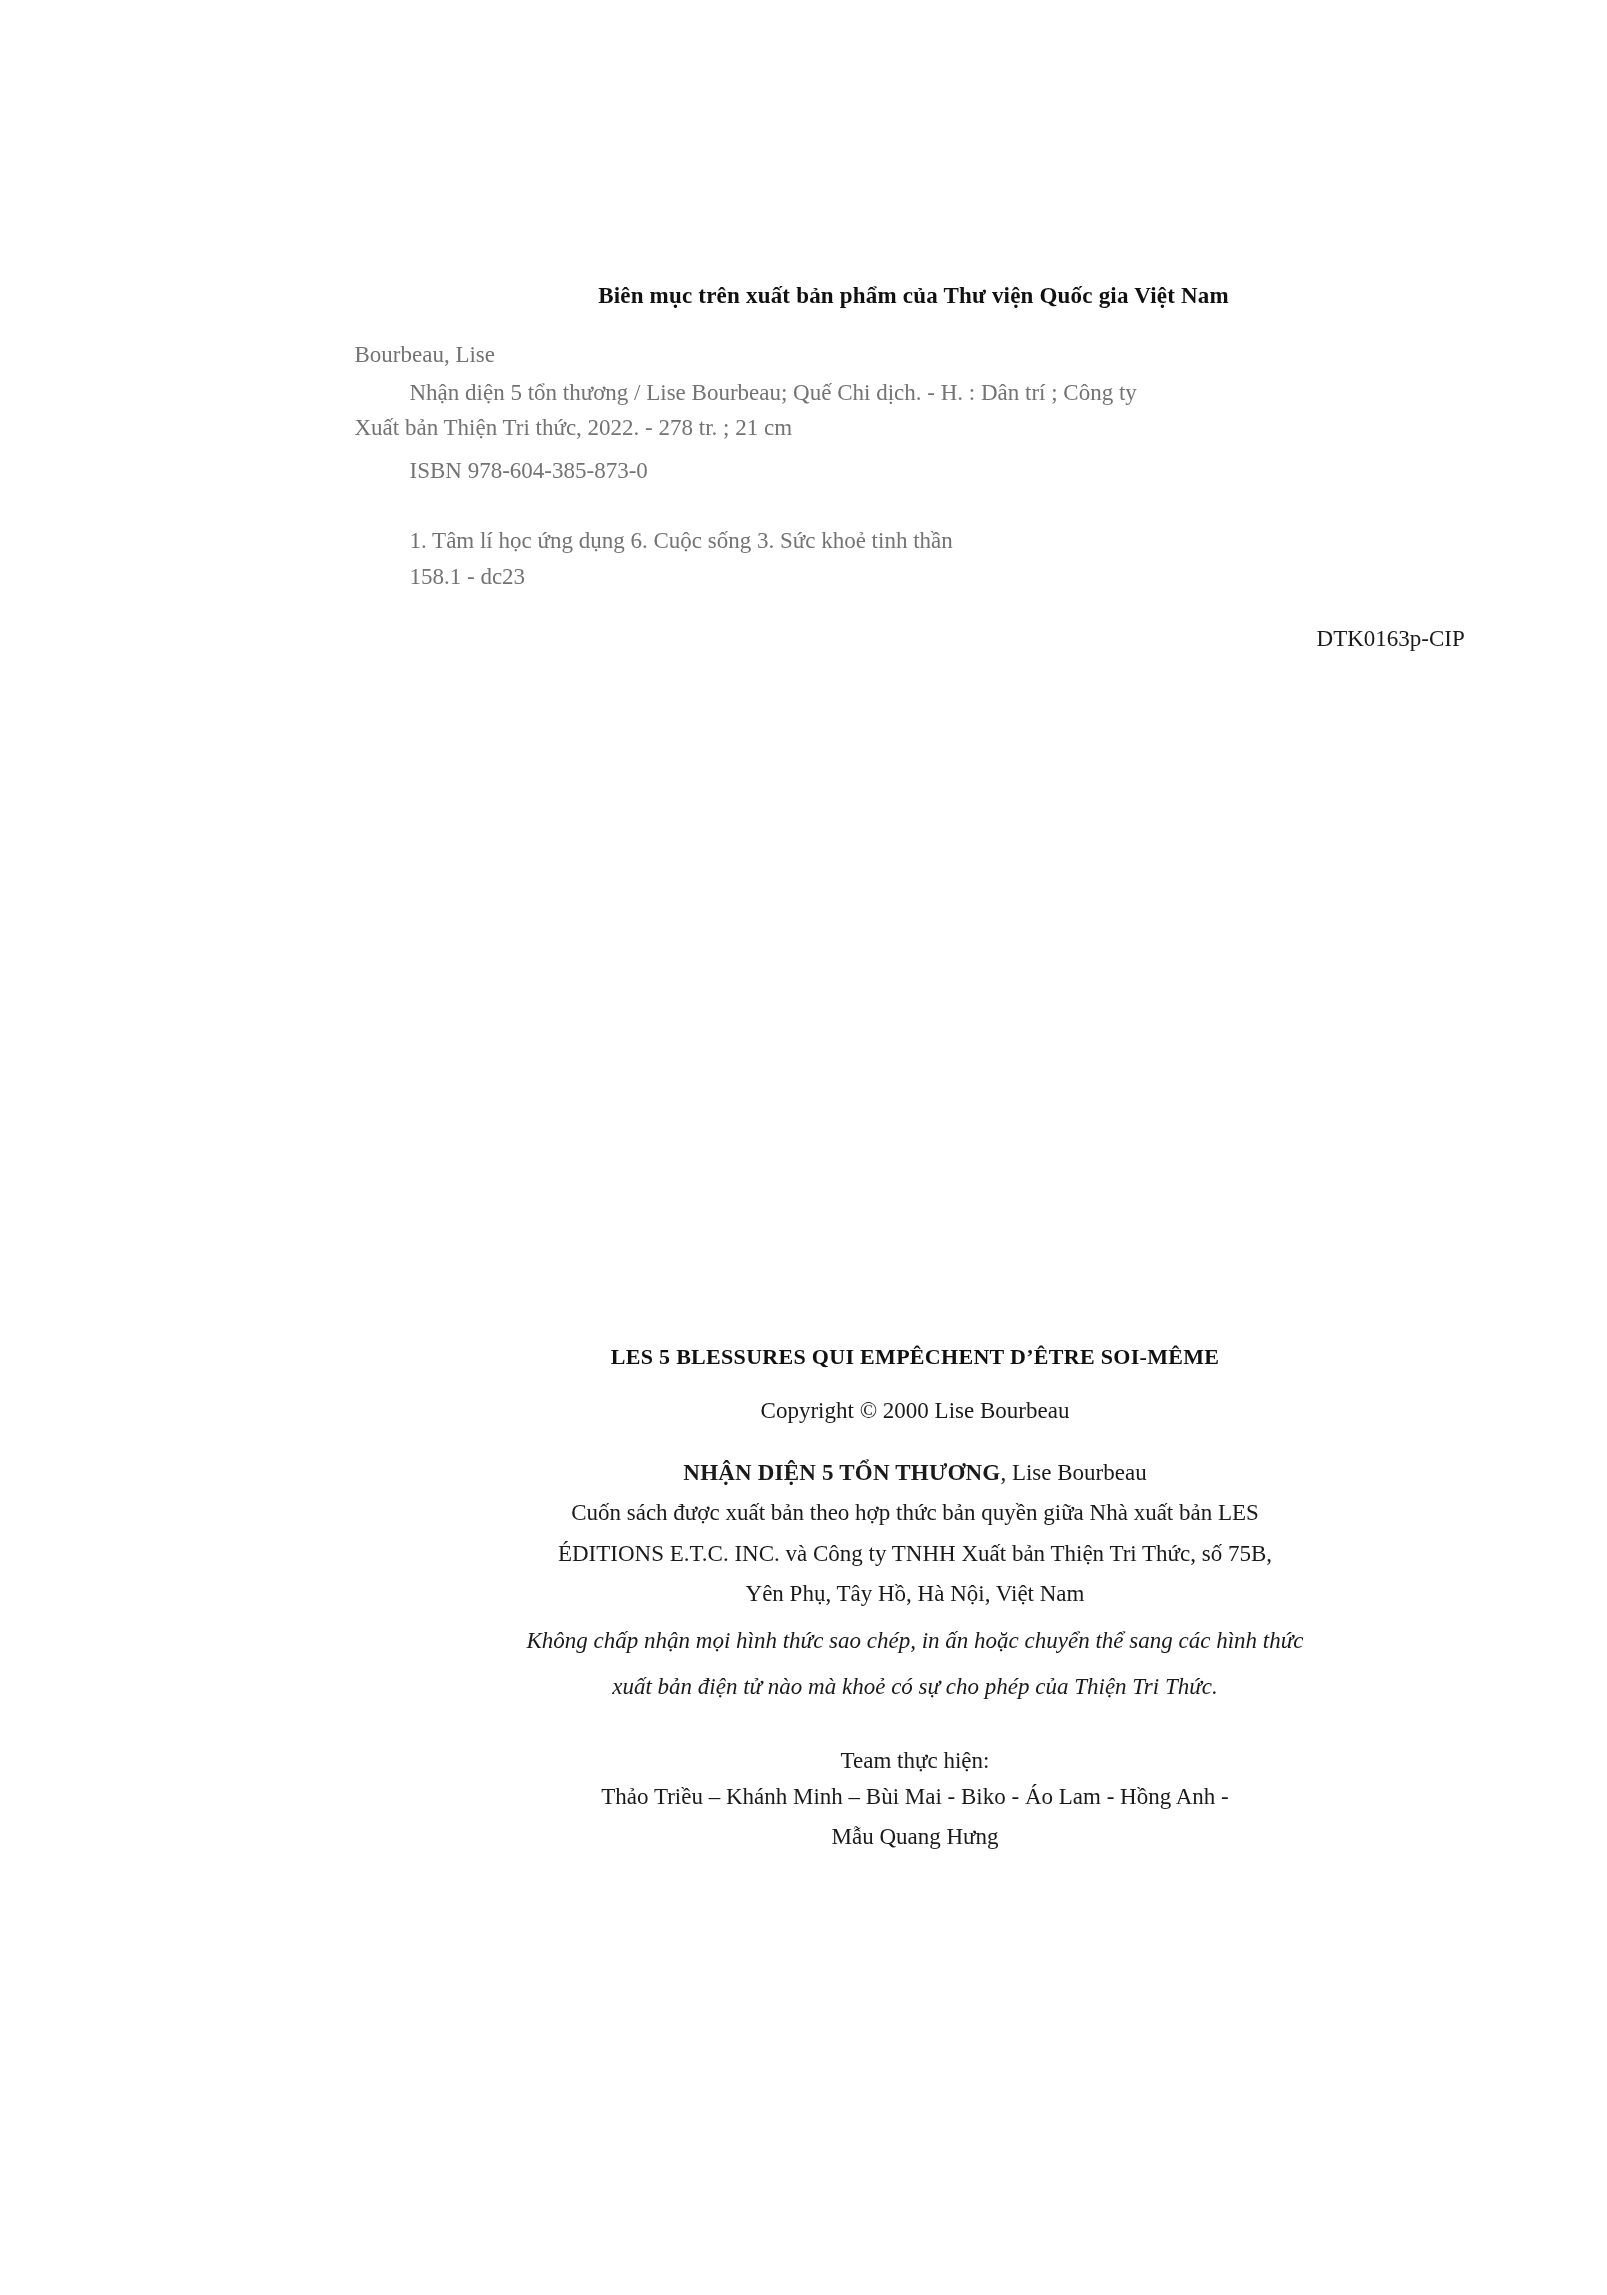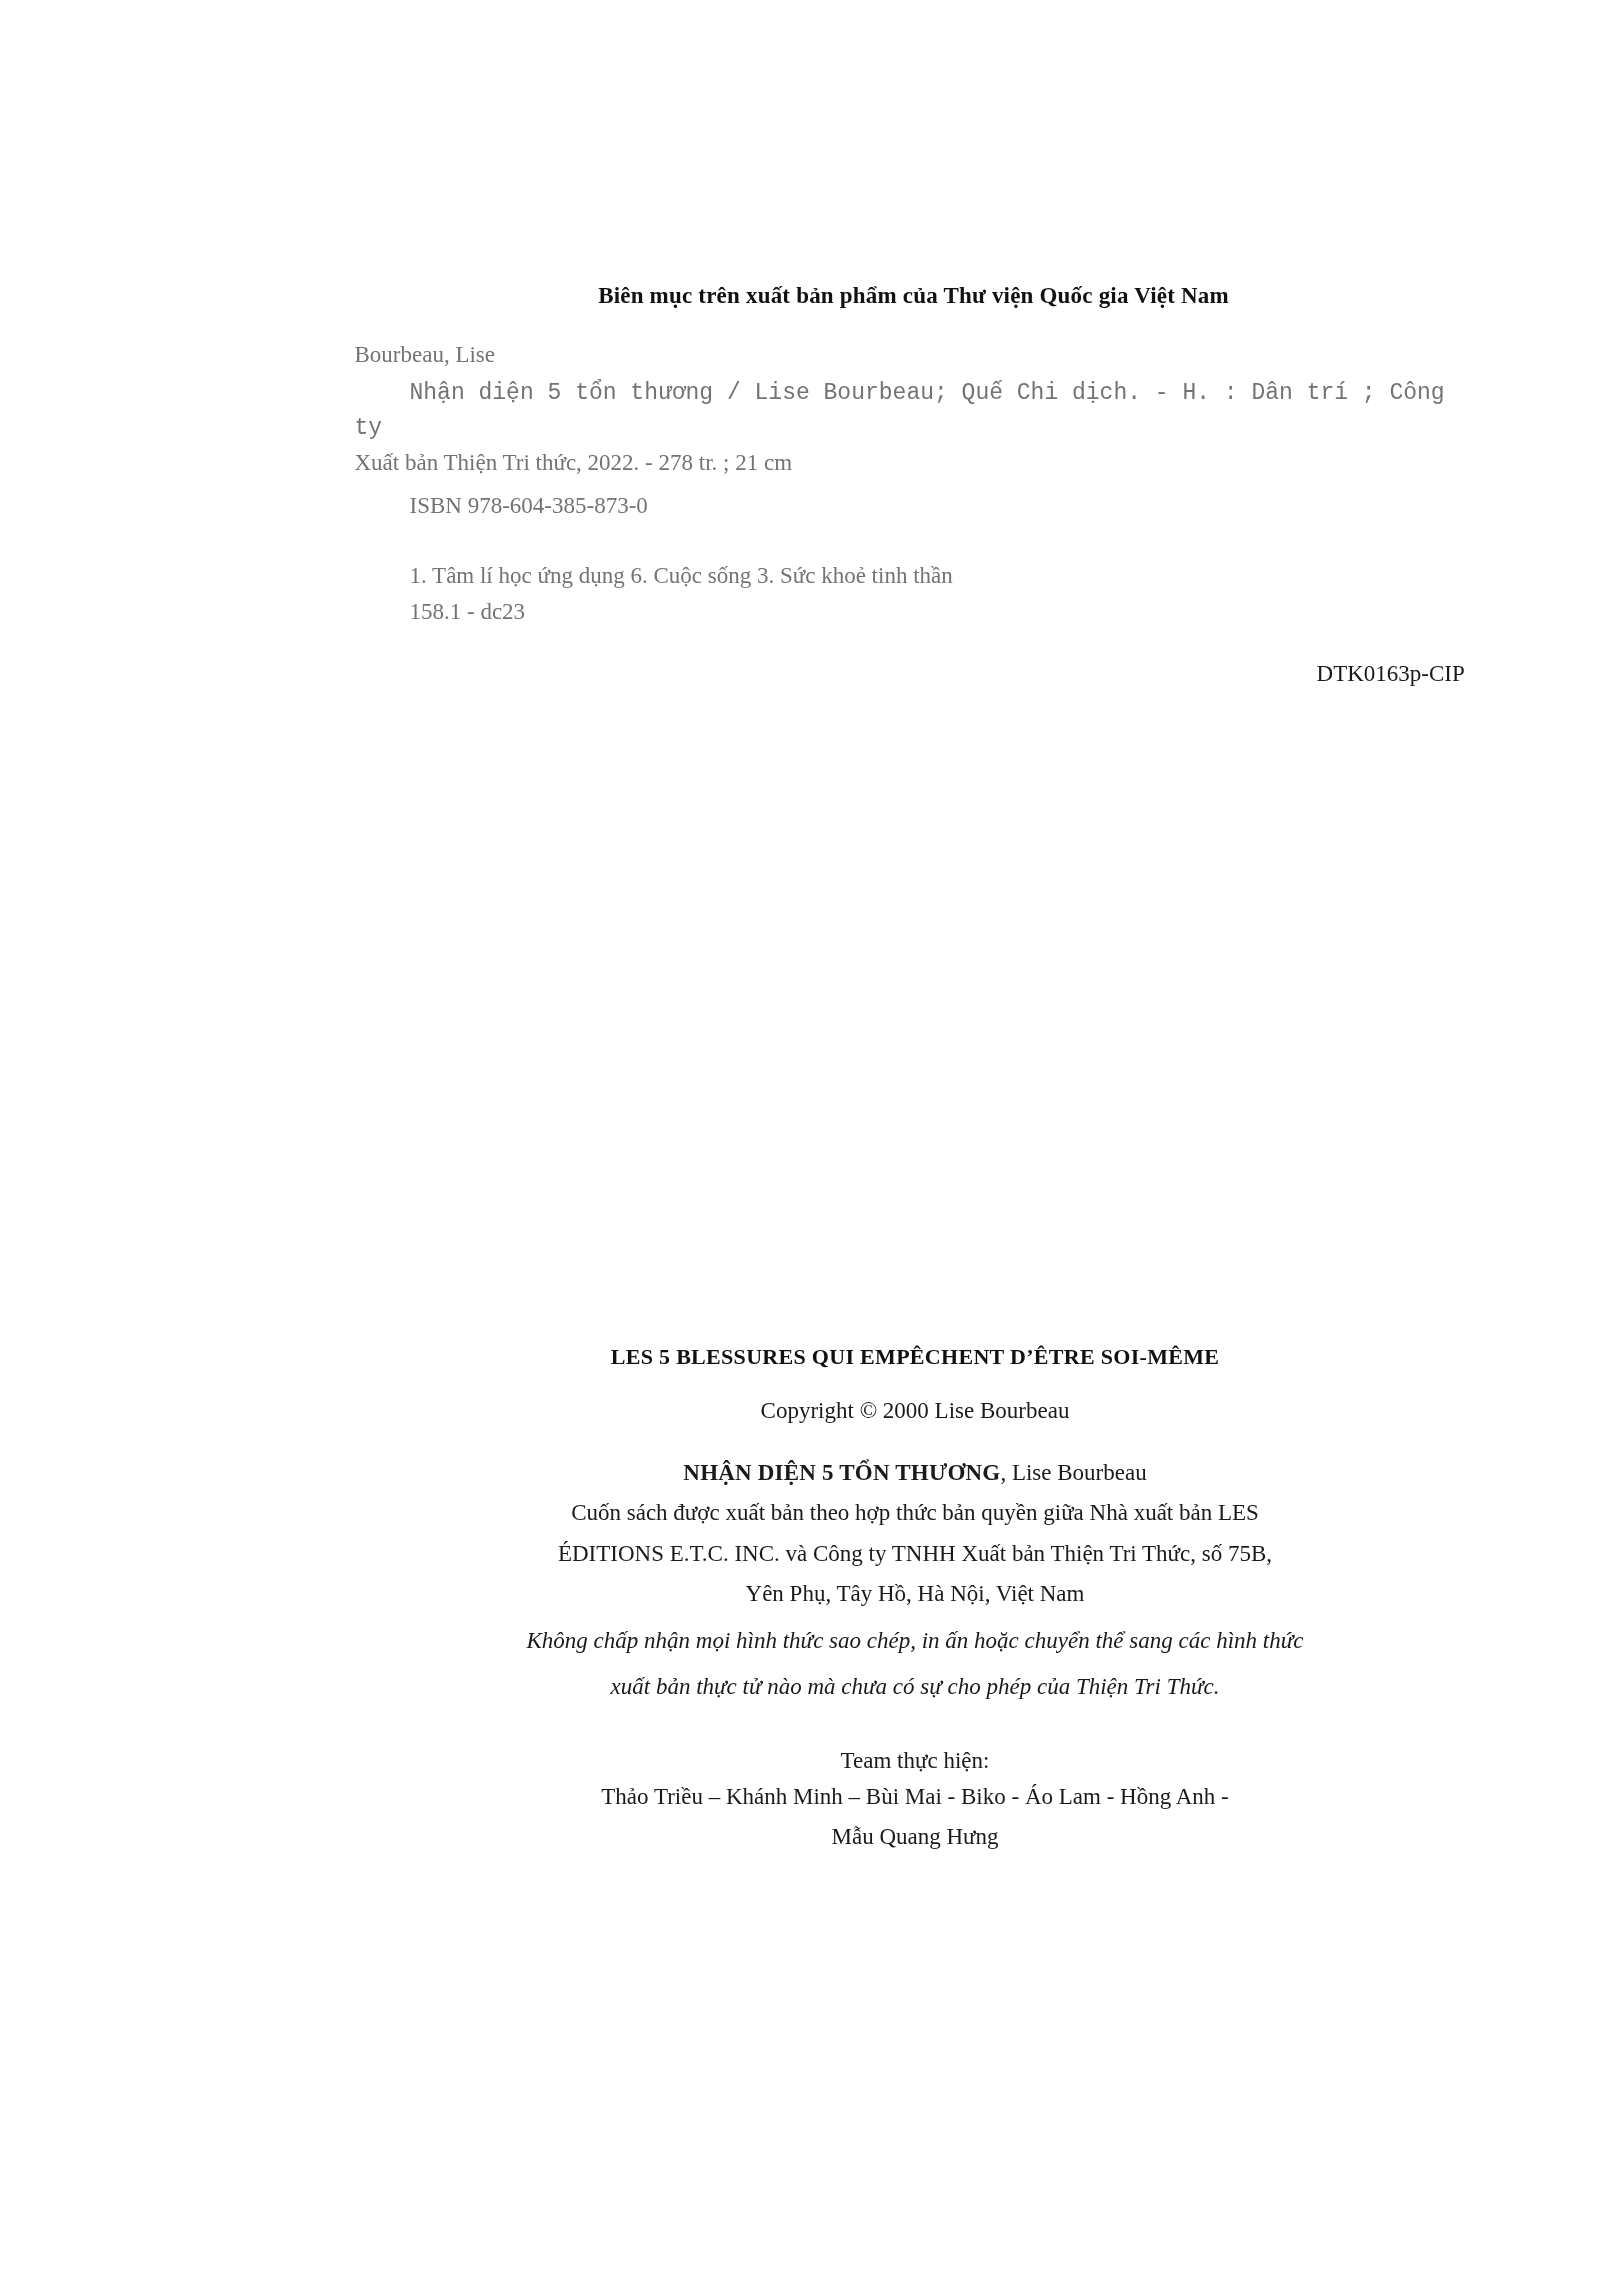--- a/index.html
+++ b/index.html
@@ -37,21 +37,20 @@
     font-size: 23px;
     line-height: 1.52;
     margin: 0;
     color: #737373;
   }
   .cip-author {
     margin-bottom: 3.1px;
   }
   .cip-indent {
     text-indent: 55px;
-    font-family: Liberation Mono, monospace;
   }
   .cip-hang {
     margin-top: 0;
   }
   .cip-isbn {
     text-indent: 55px;
     margin-top: 7.7px;
   }
   .cip-subjects {
     text-indent: 55px;
@@ -134,21 +133,21 @@
     <p class="copy-orig-title">LES 5 BLESSURES QUI EMPÊCHENT D’ÊTRE SOI-MÊME</p>
     <p class="copy-line">Copyright © 2000 Lise Bourbeau</p>
 
     <p class="copy-line copy-gap-1"><span class="vn-title">NHẬN DIỆN 5 TỔN THƯƠNG</span><span>, Lise Bourbeau</span></p>
 
     <p class="copy-para">Cuốn sách được xuất bản theo hợp thức bản quyền giữa Nhà xuất bản LES</p>
     <p class="copy-para">ÉDITIONS E.T.C. INC. và  Công ty TNHH Xuất bản Thiện Tri Thức, số 75B,</p>
     <p class="copy-para">Yên Phụ, Tây Hồ, Hà Nội, Việt Nam</p>
 
     <p class="copy-italic">Không chấp nhận mọi hình thức sao chép, in ấn hoặc chuyển thể sang các hình thức</p>
-    <p class="copy-italic">xuất bản thực tử nào mà chưa có sự cho phép của Thiện Tri Thức.</p>
+    <p class="copy-italic">xuất bản điện tử nào mà khoẻ có sự cho phép của Thiện Tri Thức.</p>
 
     <p class="team-head">Team thực hiện:</p>
     <p class="team-names">Thảo Triều – Khánh Minh – Bùi Mai - Biko - Áo Lam - Hồng Anh -</p>
     <p class="team-names">Mẫu Quang Hưng</p>
   </div>
 
 </div>
 
 
 </body></html>

